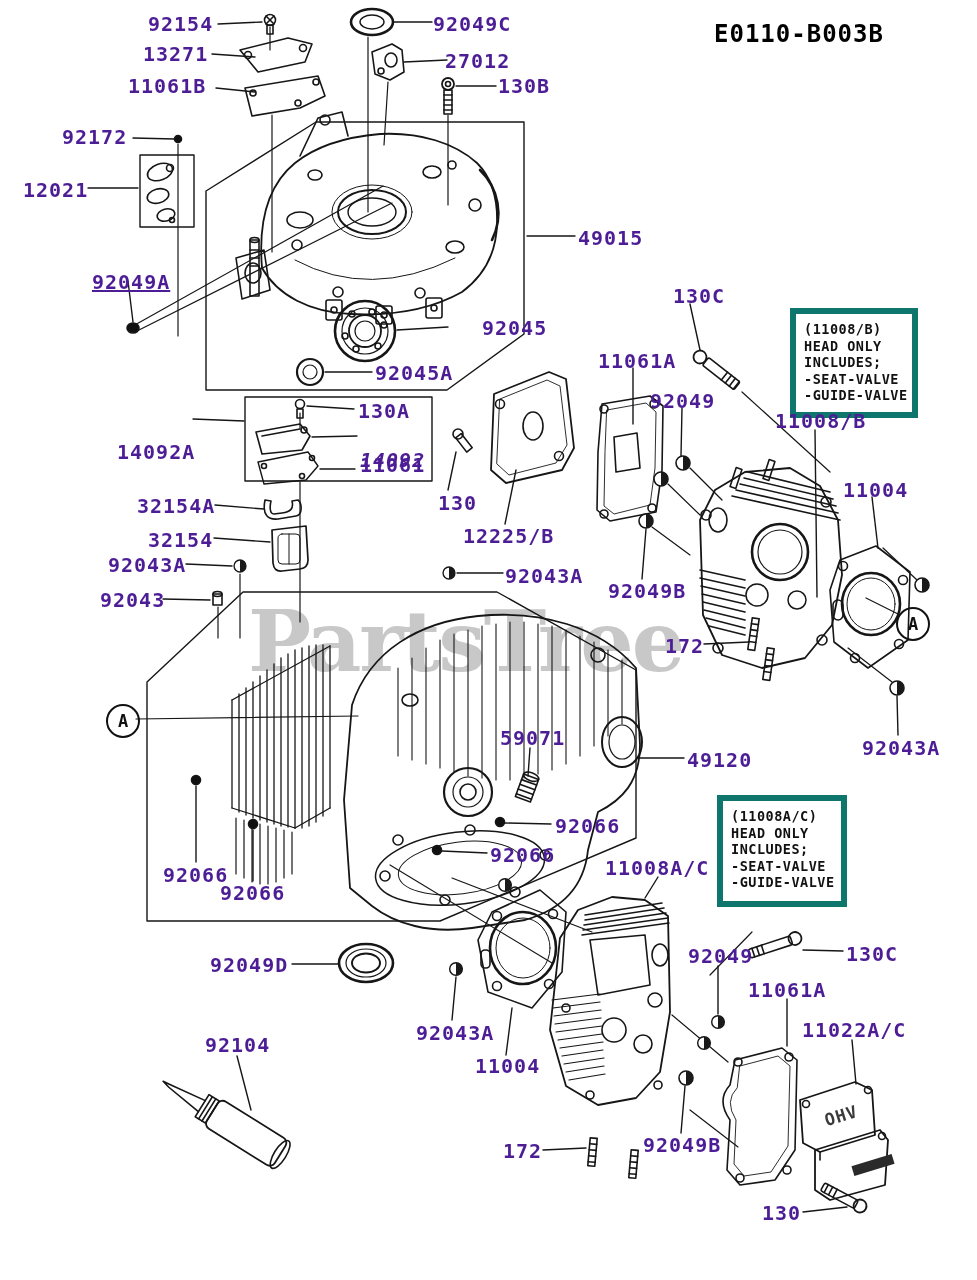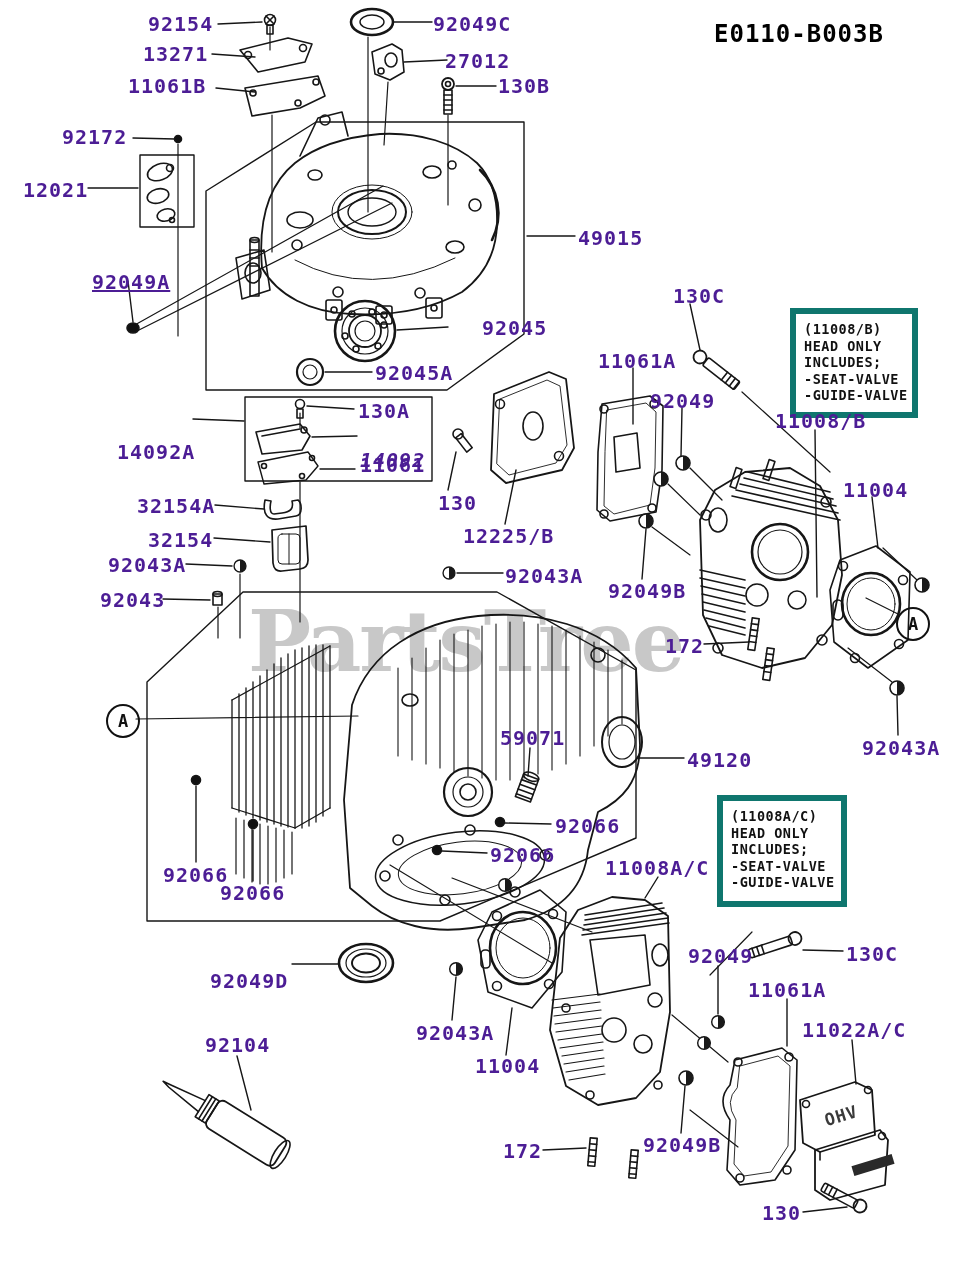--- a/index.html
+++ b/index.html
@@ -573,21 +573,21 @@
       <div class="part-label" style="left: 608px; top: 581px;">92049B</div>
       <div class="part-label" style="left: 665px; top: 636px;">172</div>
       <div class="part-label" style="left: 862px; top: 738px;">92043A</div>
       <div class="part-label" style="left: 500px; top: 728px;">59071</div>
       <div class="part-label" style="left: 687px; top: 750px;">49120</div>
       <div class="part-label" style="left: 555px; top: 816px;">92066</div>
       <div class="part-label" style="left: 490px; top: 845px;">92066</div>
       <div class="part-label" style="left: 163px; top: 865px;">92066</div>
       <div class="part-label" style="left: 220px; top: 883px;">92066</div>
       <div class="part-label" style="left: 605px; top: 858px;">11008A/C</div>
-      <div class="part-label" style="left: 210px; top: 955px; margin-top: 16px;">92049D</div>
+      <div class="part-label" style="left: 210px; top: 955px;">92049D</div>
       <div class="part-label" style="left: 205px; top: 1035px;">92104</div>
       <div class="part-label" style="left: 416px; top: 1023px;">92043A</div>
       <div class="part-label" style="left: 475px; top: 1056px;">11004</div>
       <div class="part-label" style="left: 688px; top: 946px;">92049</div>
       <div class="part-label" style="left: 846px; top: 944px;">130C</div>
       <div class="part-label" style="left: 748px; top: 980px;">11061A</div>
       <div class="part-label" style="left: 802px; top: 1020px;">11022A/C</div>
       <div class="part-label" style="left: 503px; top: 1141px;">172</div>
       <div class="part-label" style="left: 643px; top: 1135px;">92049B</div>
       <div class="part-label" style="left: 762px; top: 1203px;">130</div>

